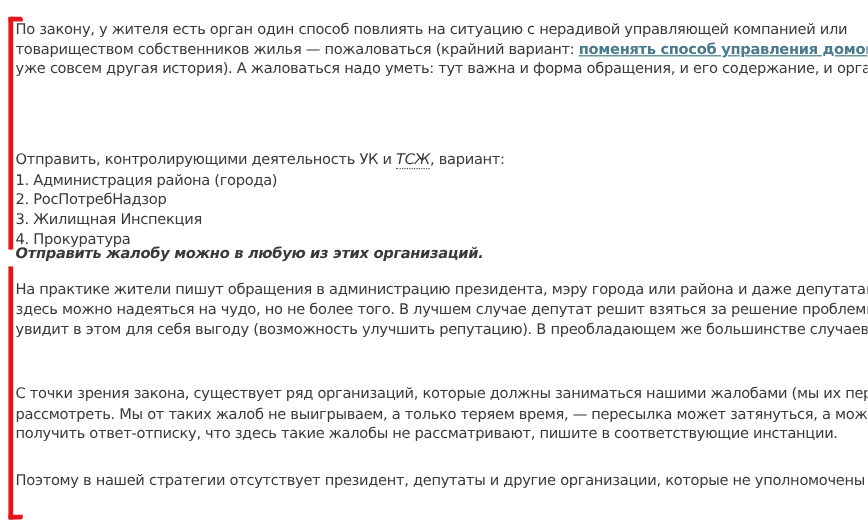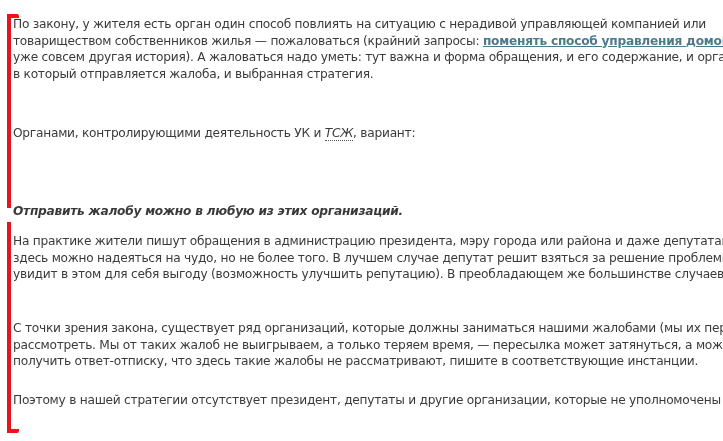--- a/index.html
+++ b/index.html
@@ -62,27 +62,32 @@
 
 <div class="bracket bracket-v1"></div>
 <div class="bracket bracket-hook-top"></div>
 <div class="bracket bracket-v2"></div>
 <div class="bracket bracket-hook-bottom"></div>
 
 <div class="content">
 
   <p class="p1">
     <span class="line">По закону, у жителя есть орган один способ повлиять на ситуацию с нерадивой управляющей компанией или</span>
-    <span class="line"><span>товариществом собственников жилья — пожаловаться (крайний запросы: </span><a class="inline-link" href="#">поменять способ управления домом</a></span>
+    <span class="line"><span>товариществом собственников жилья — пожаловаться (крайний вариант: </span><a class="inline-link" href="#">поменять способ управления домом</a></span>
     <span class="line">уже совсем другая история). А жаловаться надо уметь: тут важна и форма обращения, и его содержание, и орган,</span>
-    <span class="line">в который отправляется жалоба, и выбранная стратегия.</span>
   </p>
 
   <div class="p2">
-    <span class="line"><span>Органами, контролирующими деятельность УК и </span><abbr class="abbr">ТСЖ</abbr><span>, вариант:</span></span>
+    <span class="line"><span>Отправить, контролирующими деятельность УК и </span><abbr class="abbr">ТСЖ</abbr><span>, вариант:</span></span>
+    <ol class="org-list">
+      <li class="line">1. Администрация района (города)</li>
+      <li class="line">2. РосПотребНадзор</li>
+      <li class="line">3. Жилищная Инспекция</li>
+      <li class="line">4. Прокуратура</li>
+    </ol>
   </div>
 
   <p class="p3">Отправить жалобу можно в любую из этих организаций.</p>
 
   <p class="p4">
     <span class="line">На практике жители пишут обращения в администрацию президента, мэру города или района и даже депутатам. Конечно,</span>
     <span class="line">здесь можно надеяться на чудо, но не более того. В лучшем случае депутат решит взяться за решение проблемы, так как</span>
     <span class="line">увидит в этом для себя выгоду (возможность улучшить репутацию). В преобладающем же большинстве случаев такие</span>
   </p>
 

